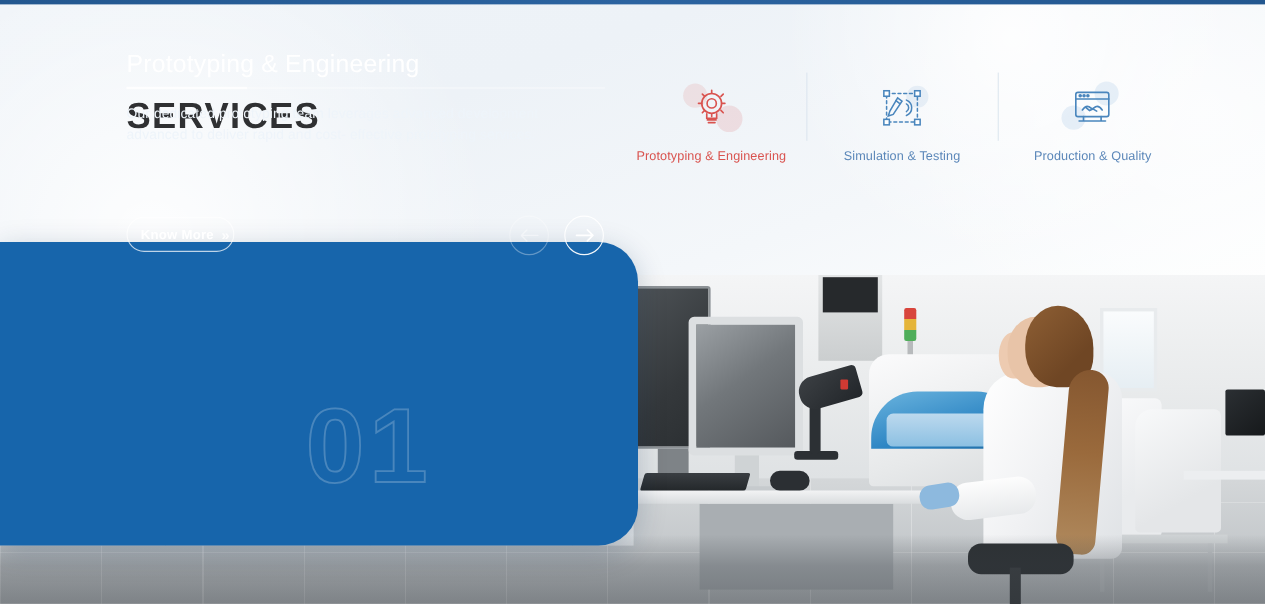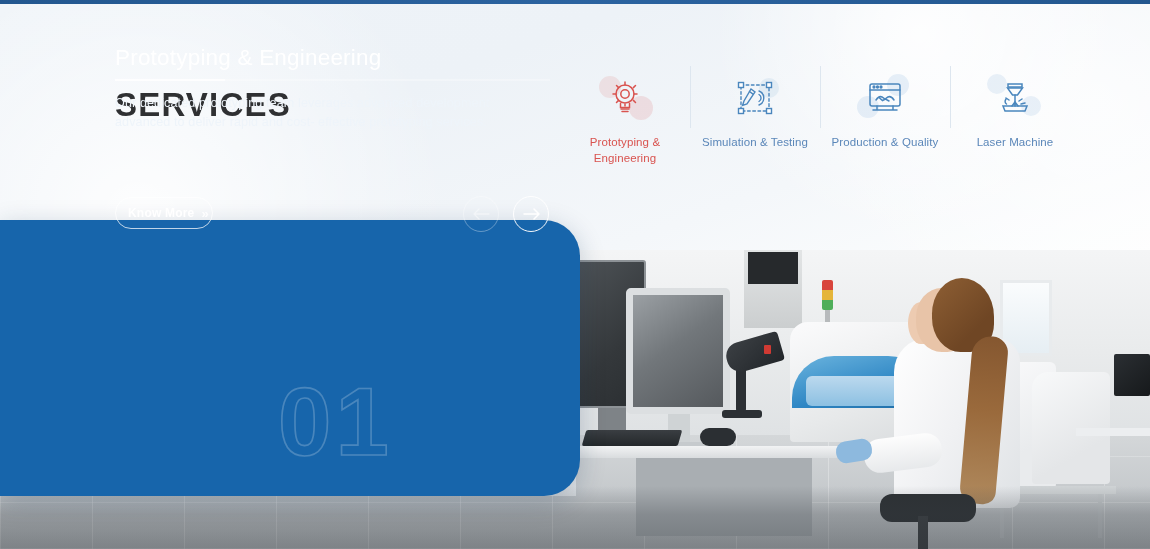--- a/index.html
+++ b/index.html
@@ -175,21 +175,21 @@
     position:absolute; left:0; top:220px; width:580px; height:276px;
     background:#1765ab;
     border-radius:0 36px 36px 0;
     z-index:25;
     box-shadow:0 6px 26px rgba(12,45,80,.22);
   }
   .num-watermark{
     position:absolute; left:278px; top:358px; z-index:26;
     font-size:96px; font-weight:bold; letter-spacing:4px;
     color:transparent; -webkit-text-stroke:1.6px rgba(255,255,255,.22);
-    line-height:1; pointer-events:none; user-select:none;margin-top:16px;
+    line-height:1; pointer-events:none; user-select:none;
   }
   .card-inner{ position:absolute; left:115px; top:0; width:440px; z-index:27; }
   .card-title{
     position:absolute; top:45px; left:0; font-size:22.5px; color:#ffffff;
     font-weight:normal; letter-spacing:.2px; white-space:nowrap;
   }
   .card-rule{
     position:absolute; top:79px; left:0; width:435px; height:2px;
     background:linear-gradient(90deg, rgba(255,255,255,.9) 0 110px, rgba(255,255,255,.28) 110px 100%);
   }
@@ -274,36 +274,20 @@
         <circle cx="12.5" cy="7" r=".9" fill="#4a86bd"></circle>
         <circle cx="16" cy="7" r=".9" fill="#4a86bd"></circle>
         <path d="M11 20c2-3 4-4 6-3l3 2 3-2c2-1 4 0 6 3"></path>
         <path d="M14 17.5l3.5 3 3-1.5 3.5 2"></path>
         <path d="M8 30h24M12 26v4M28 26v4"></path>
       </svg>
     </div>
     <div class="nav-label">Production &amp; Quality</div>
   </div>
 
-  <div class="nav-item">
-    <div class="nav-icon">
-      <div class="blob" style="left:0px;top:2px;width:20px;height:20px;background:rgba(120,170,215,.15);"></div>
-      <div class="blob" style="left:34px;top:24px;width:20px;height:20px;background:rgba(120,170,215,.15);"></div>
-      <svg width="40" height="38" viewBox="0 0 40 38" fill="none" stroke="#4a86bd" stroke-width="1.5" stroke-linecap="round">
-        <path d="M13 5h14v3H13z"></path>
-        <path d="M12.5 9h15l-5 7h-5z"></path>
-        <path d="M20 16v7"></path>
-        <path d="M8 27h24l-2 5H10z"></path>
-        <path d="M20 23l-3 4M20 23l3 4M20 23v4"></path>
-        <path d="M24 22l3-2M26 25l4-1M14 21l-3-2"></path>
-        <path d="M11 20c-1.5 2-1 4 .5 5"></path>
-      </svg>
-    </div>
-    <div class="nav-label">Laser Machine</div>
-  </div>
 
 </div>
 
 <div class="photo">
   <div class="wall"></div>
   <div class="floor"></div>
   <div class="ph panel-left-wall"></div>
   <div class="ph wall-seam" style="left:150px;"></div>
   <div class="ph wall-seam" style="left:336px;"></div>
   <div class="ph wall-seam" style="left:520px;"></div>

